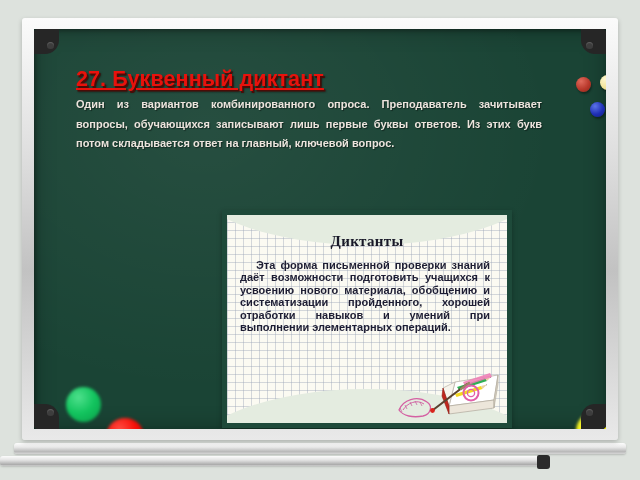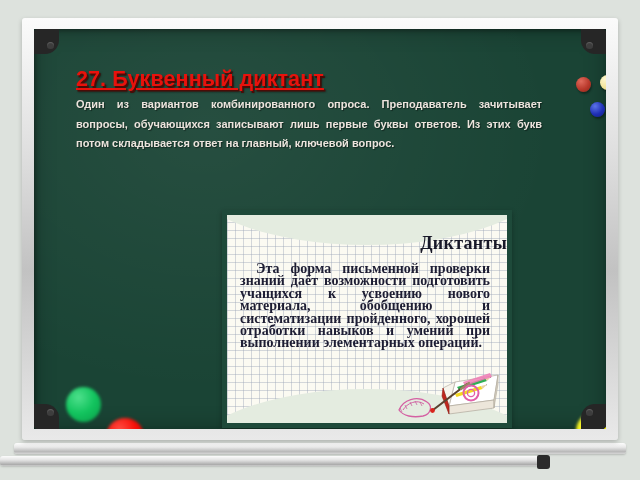--- a/index.html
+++ b/index.html
@@ -187,35 +187,35 @@
     position:absolute;
     left:-14%; bottom:-40px;
     width:128%; height:74px;
     background:#e4ece0;
     border-radius: 52% 52% 0 0 / 100% 100% 0 0;
   }
 
   .pic-heading {
     position: relative;
     z-index: 2;
-    text-align: right;
+    text-align: center;
     margin-top: 18px;
     font-family: "Liberation Serif", serif;
     font-weight: bold;
-    font-size: 18px;
+    font-size: 15px;
     color: #181828;
     letter-spacing: .3px;
   }
   .pic-para {
     position: relative;
     z-index: 2;
     margin: 9px 17px 0 13px;
-    font-family: Liberation Serif, serif;
+    font-family: Liberation Sans, sans-serif;
     font-weight: bold;
-    font-size: 14px;
+    font-size: 11px;
     line-height: 12.4px;
     color: #1d1d33;
     text-align: justify;
     text-indent: 16px;
   }
   .pic-para.p2 { margin-top: 2px; }
 
   
   .book {
     position:absolute;

